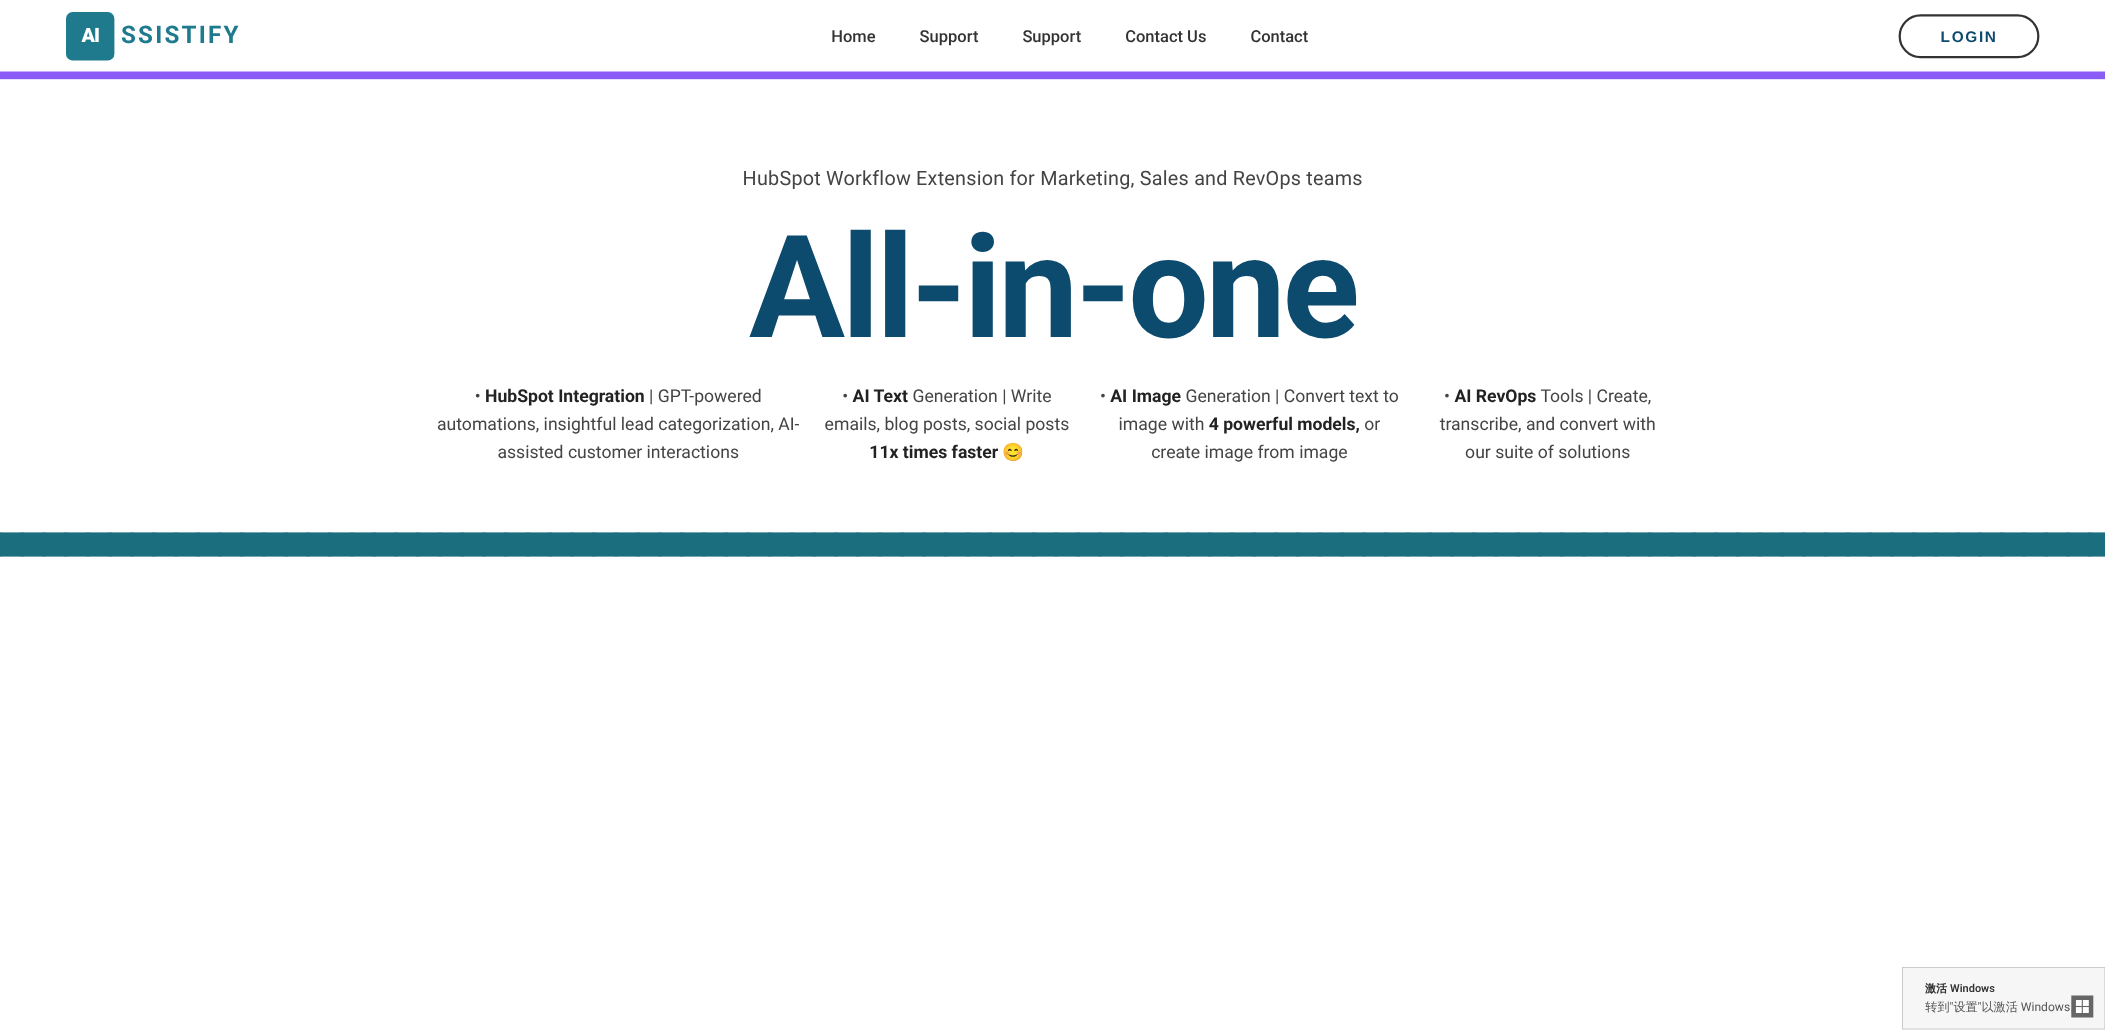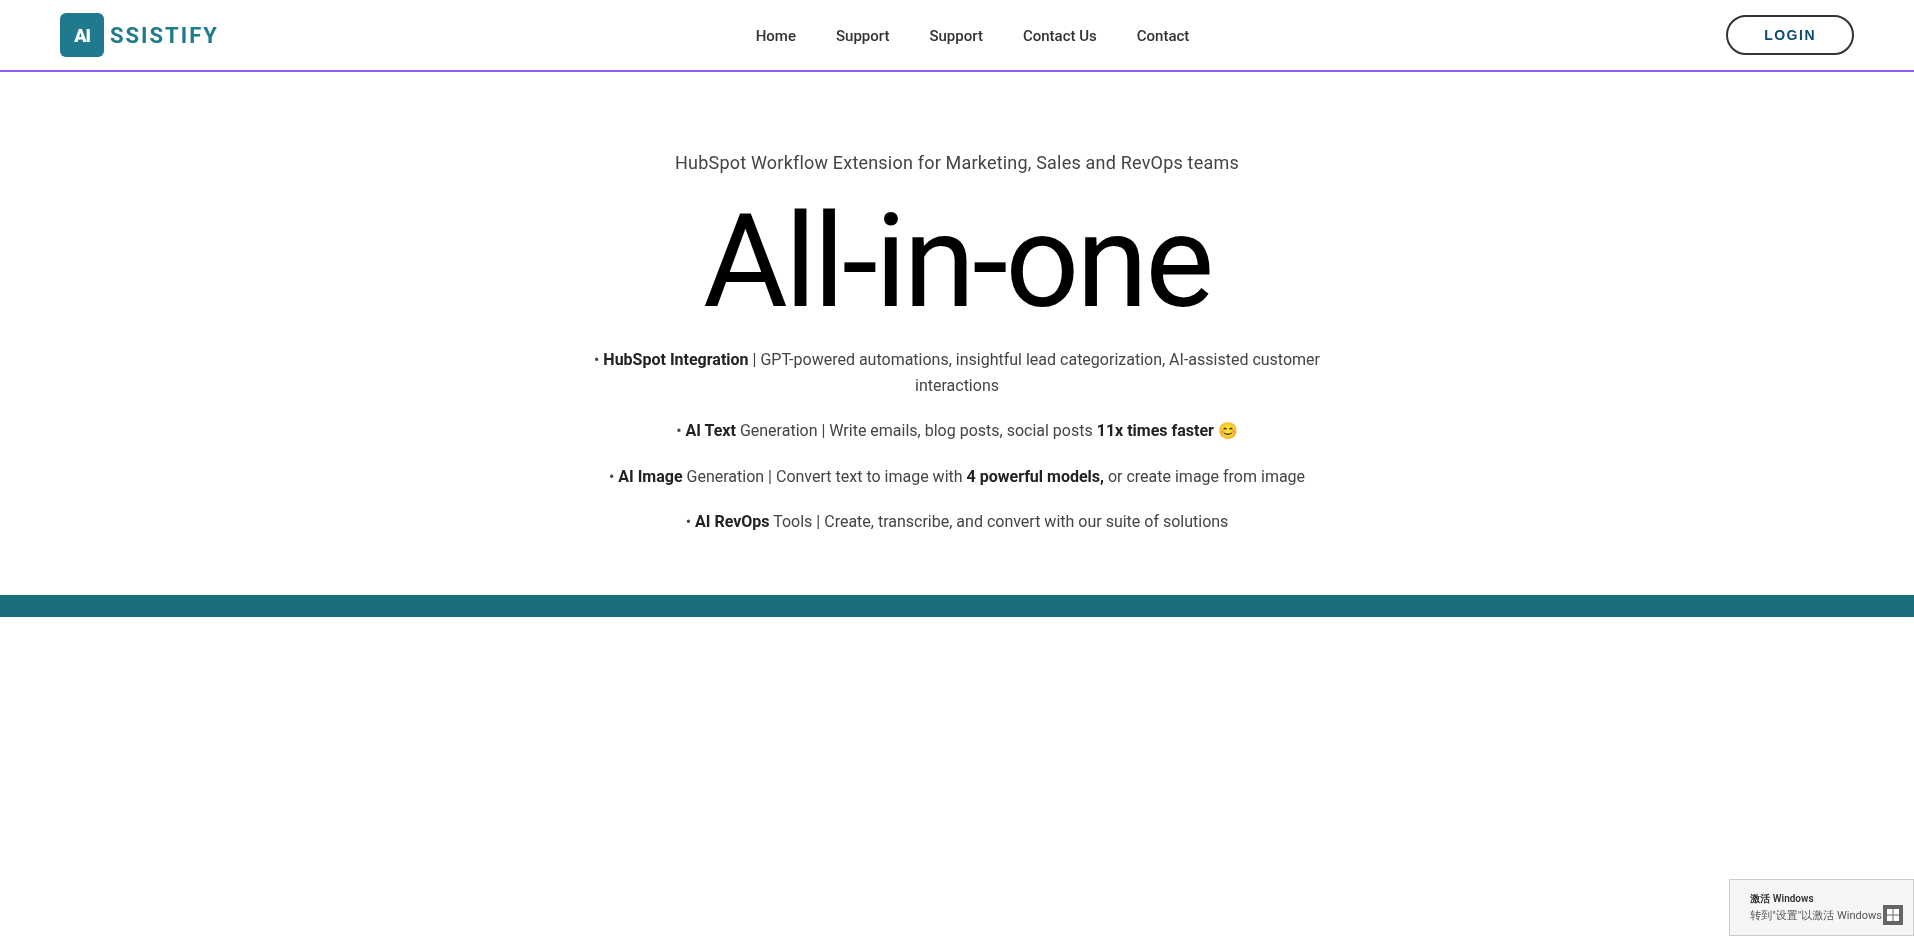--- a/index.html
+++ b/index.html
@@ -16,21 +16,21 @@
     }
 
     
     .navbar {
       display: flex;
       align-items: center;
       justify-content: space-between;
       padding: 0 60px;
       height: 72px;
       background: #ffffff;
-      border-bottom: 2px solid #8b5cf6;
+      border-bottom: 7px solid #8b5cf6;
       position: sticky;
       top: 0;
       z-index: 100;
     }
 
     .logo-container {
       display: flex;
       align-items: center;
       gap: 0px;
       text-decoration: none;
@@ -103,39 +103,39 @@
     .hero-subtitle {
       font-size: 18px;
       font-weight: 400;
       color: #444444;
       margin-bottom: 24px;
       letter-spacing: 0.2px;
     }
 
     .hero-title-line1 {
       font-size: 130px;
-      font-weight: 400;
-      color: #000000;
+      font-weight: 700;
+      color: #0c4a6e;
       line-height: 1.0;
       letter-spacing: -3px;
       margin-bottom: 0;
     }
 
     .hero-title-line2 {
       font-size: 130px;
       font-weight: 900;
       color: #1e7a8c;
       line-height: 1.0;
       letter-spacing: -3px;
       margin-bottom: 40px;
     }
 
     .hero-features {
       display: flex;
-      flex-direction: column;
+      flex-direction: row;
       align-items: center;
       gap: 20px;
       margin-top: 20px;
       width: 100%;
     }
 
     .feature-item {
       font-size: 16px;
       color: #444444;
       line-height: 1.6;

